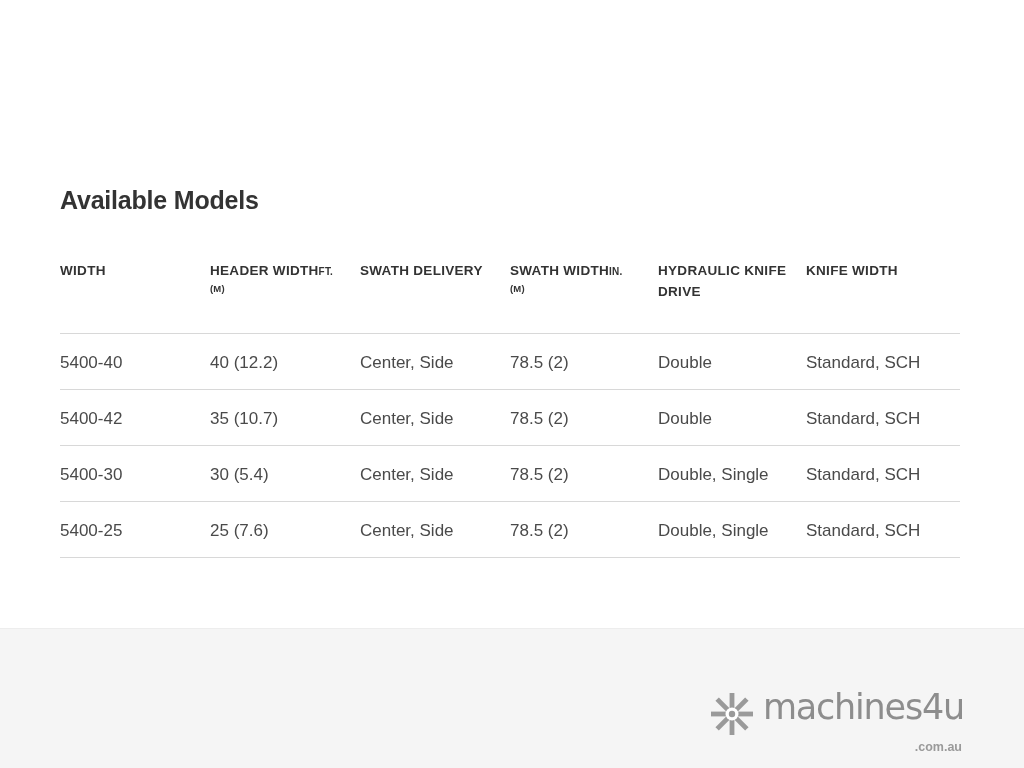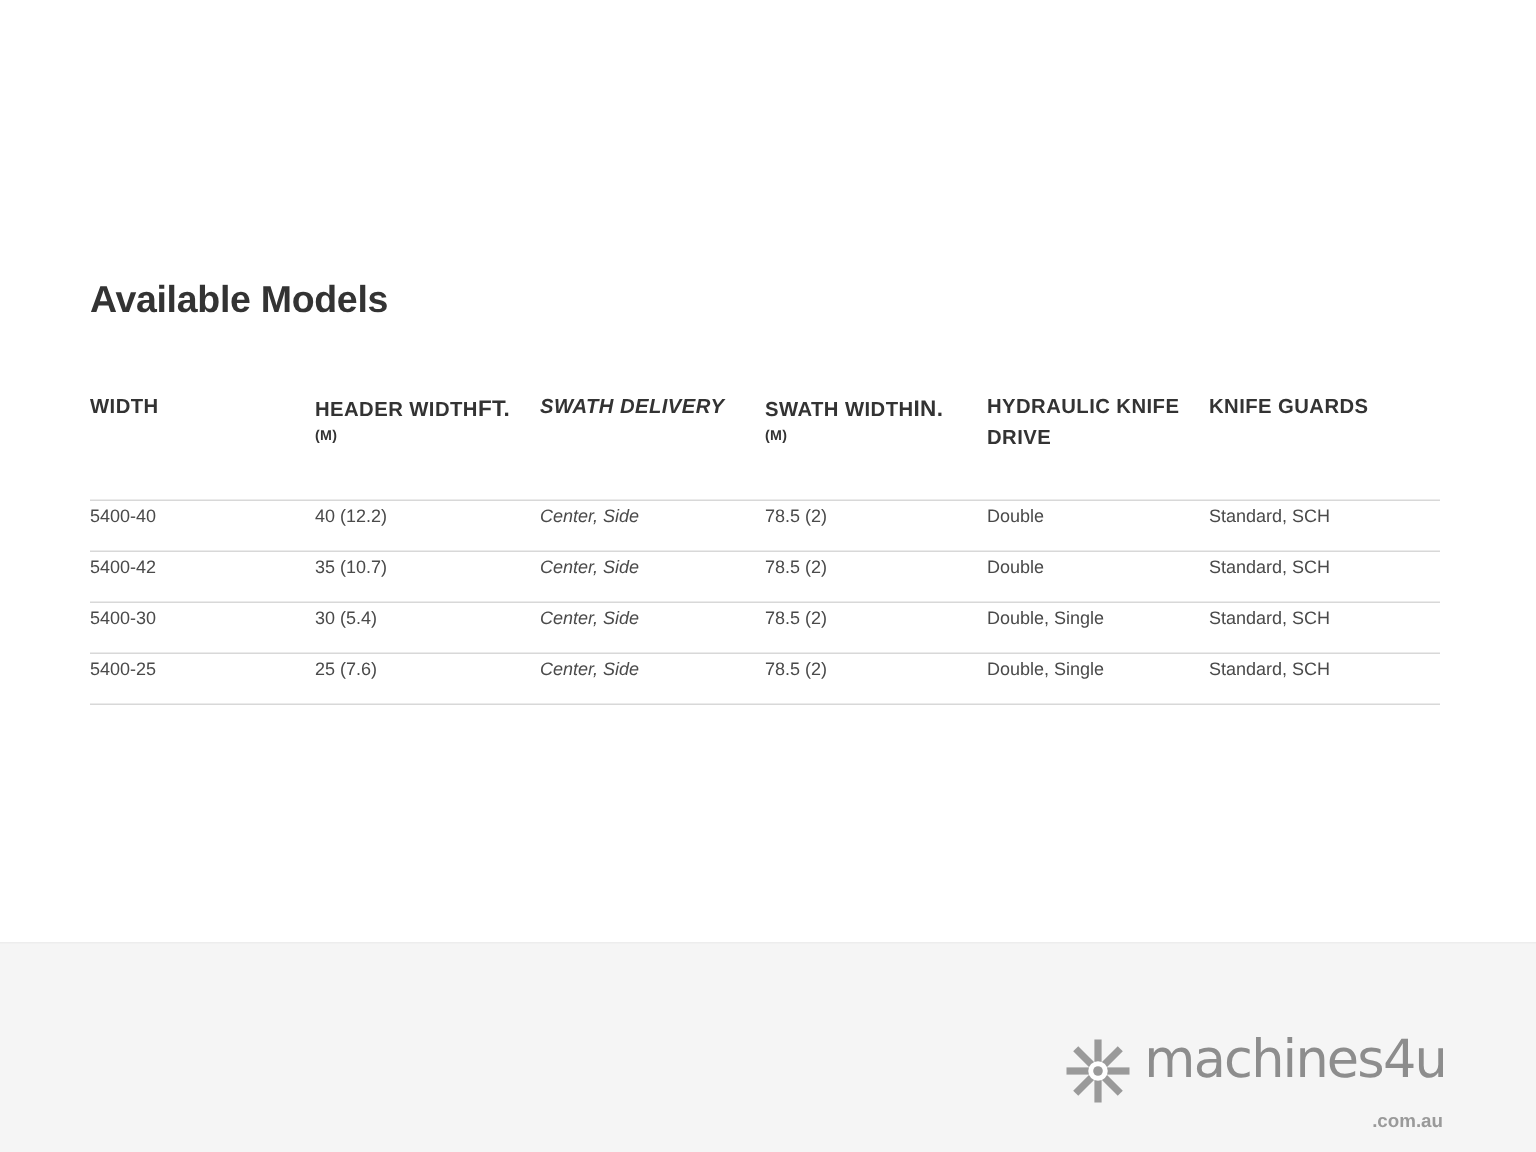--- a/index.html
+++ b/index.html
@@ -50,48 +50,48 @@
     vertical-align: top;
     font-size: 13.5px;
     font-weight: bold;
     color: #333333;
     letter-spacing: 0.3px;
     padding: 0 0 30px 0;
     line-height: 1.55;
   }
 
   th .unit {
-    font-size: 15px;
+    font-size: 10px;
     font-weight: bold;
     letter-spacing: 0.2px;
   }
 
   th .unit-line {
     display: block;
     font-size: 9.5px;
     font-weight: bold;
     letter-spacing: 0.2px;
   }
 
   table.spec-table tbody td {
-    font-size: 12px;
+    font-size: 17px;
     color: #4a4a4a;
-    padding: 3px 0 16px 0;
+    padding: 19px 0 16px 0;
     border-top: 1px solid #d8d8d8;
     vertical-align: middle;
     font-weight: normal;
   }
 
   table.spec-table tbody tr:last-child td {
     border-bottom: 1px solid #d8d8d8;
   }
 
   .col-0 { width: 150px; }
   .col-1 { width: 150px; }
-  .col-2 { width: 150px; font-style: italic; }
+  .col-2 { width: 150px; }
   .col-3 { width: 148px; }
   .col-4 { width: 148px; }
   .col-5 { width: 154px; }
 
   .footer-band {
     position: absolute;
     left: 0;
     top: 628px;
     width: 1024px;
     height: 140px;
@@ -164,21 +164,21 @@
             <span>SWATH DELIVERY</span>
           </th>
           <th class="col-3">
             <span>SWATH WIDTH</span><span class="unit">IN.</span>
             <span class="unit-line">(M)</span>
           </th>
           <th class="col-4">
             <span>HYDRAULIC KNIFE DRIVE</span>
           </th>
           <th class="col-5">
-            <span>KNIFE GUARDS</span>
+            <span>KNIFE WIDTH</span>
           </th>
         </tr>
       </thead>
       <tbody>
         <tr>
           <td class="col-0">5400-40</td>
           <td class="col-1">40 (12.2)</td>
           <td class="col-2">Center, Side</td>
           <td class="col-3">78.5 (2)</td>
           <td class="col-4">Double</td>

